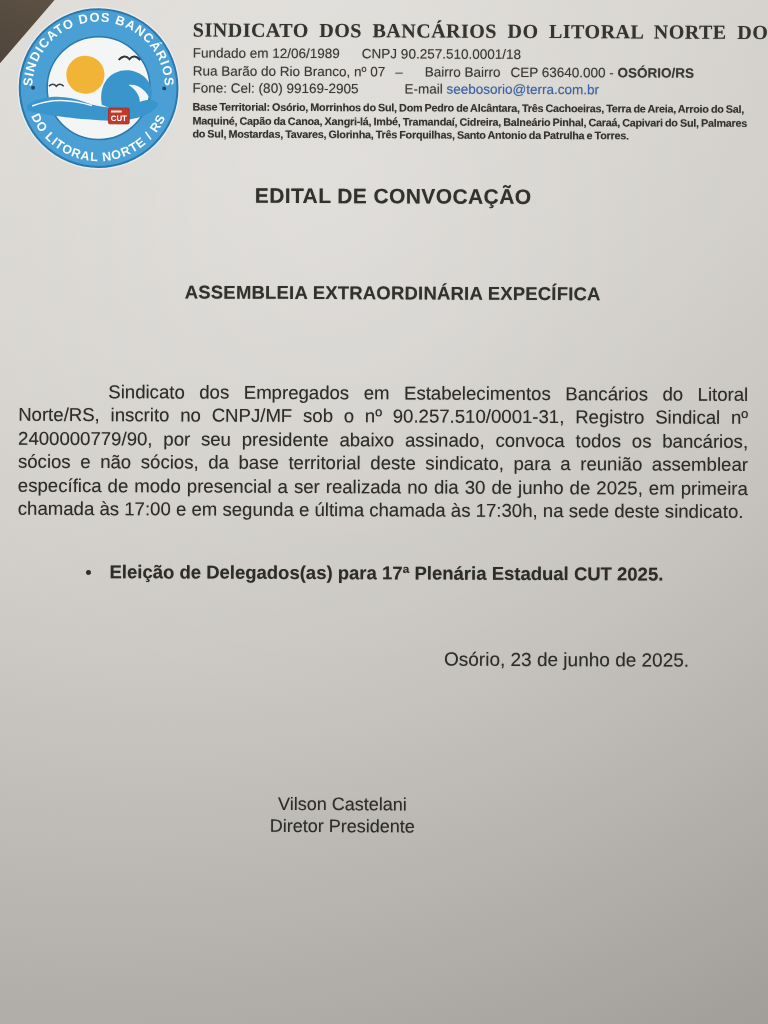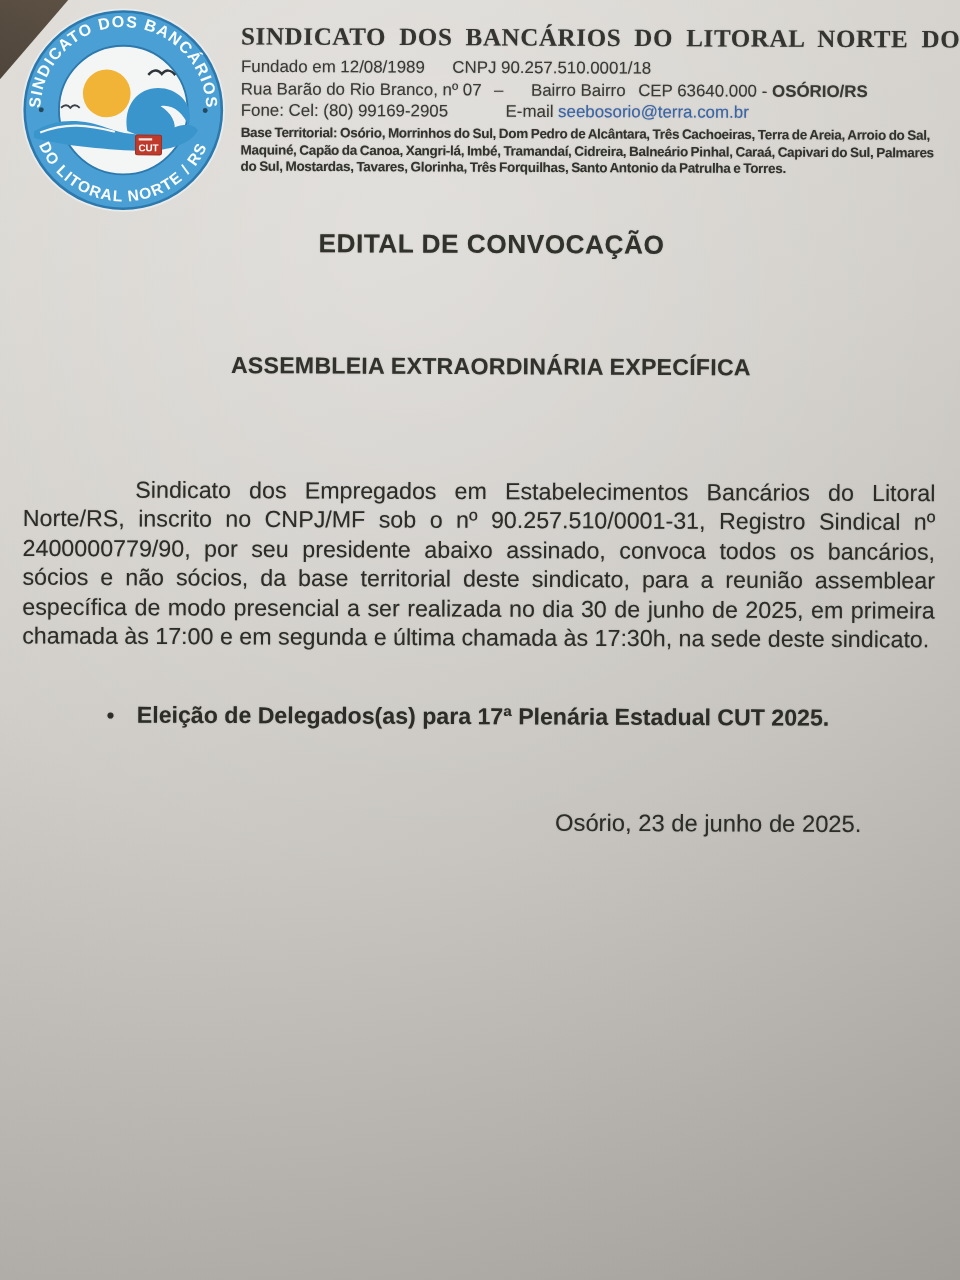--- a/index.html
+++ b/index.html
@@ -106,21 +106,21 @@
           <rect x="112" y="124" width="25" height="19" rx="1.5" fill="#bf3a2b" stroke="#a02e22" stroke-width="1"></rect>
           <rect x="115" y="127" width="13" height="2.2" fill="#f3e8e4"></rect>
           <text x="124.5" y="139.5" font-size="9.5" font-weight="bold" fill="#ffffff" text-anchor="middle">CUT</text>
         </g>
       </svg>
     </div>
 
     <div class="lh-text soft">
       <h1 class="org-name">SINDICATO DOS BANCÁRIOS DO LITORAL NORTE DO RS.</h1>
       <div class="lh-line">
-        <span>Fundado em 12/08/1989</span><span class="gap-m"></span><span>CNPJ 90.257.510.0001/18</span>
+        <span>Fundado em 12/06/1989</span><span class="gap-m"></span><span>CNPJ 90.257.510.0001/18</span>
       </div>
       <div class="lh-line">
         <span>Rua Barão do Rio Branco, nº 07</span><span class="gap-s"></span><span>–</span><span class="gap-m"></span><span>Bairro Bairro</span><span class="gap-s"></span><span>CEP 63640.000 -</span>&nbsp;<span class="bold">OSÓRIO/RS</span>
       </div>
       <div class="lh-line">
         <span>Fone: Cel: (80) 99169-2905</span><span class="gap-l"></span><span>E-mail</span>&nbsp;<span class="email-link">seebosorio@terra.com.br</span>
       </div>
       <p class="base-terr">Base Territorial: Osório, Morrinhos do Sul, Dom Pedro de Alcântara, Três Cachoeiras, Terra de Areia, Arroio do Sal, Maquiné, Capão da Canoa, Xangri-lá, Imbé, Tramandaí, Cidreira, Balneário Pinhal, Caraá, Capivari do Sul, Palmares do Sul, Mostardas, Tavares, Glorinha, Três Forquilhas, Santo Antonio da Patrulha e Torres.</p>
     </div>
 
@@ -130,16 +130,18 @@
     <p class="body-par soft">Sindicato dos Empregados em Estabelecimentos Bancários do Litoral Norte/RS, inscrito no CNPJ/MF sob o nº 90.257.510/0001-31, Registro Sindical nº 2400000779/90, por seu presidente abaixo assinado, convoca todos os bancários, sócios e não sócios, da base territorial deste sindicato, para a reunião assemblear específica de modo presencial a ser realizada no dia 30 de junho de 2025, em primeira chamada às 17:00 e em segunda e última chamada às 17:30h, na sede deste sindicato.</p>
 
     <div class="bullet-line soft">
       <span class="bullet-dot">•</span>
       <span>Eleição de Delegados(as) para 17ª Plenária Estadual CUT 2025.</span>
     </div>
 
     <p class="date-line soft">Osório, 23 de junho de 2025.</p>
 
     <div class="signature soft">
+      <div>Vilson Castelani</div>
+      <div>Diretor Presidente</div>
     </div>
 
   </div>
 </div>
 
 </body></html>

